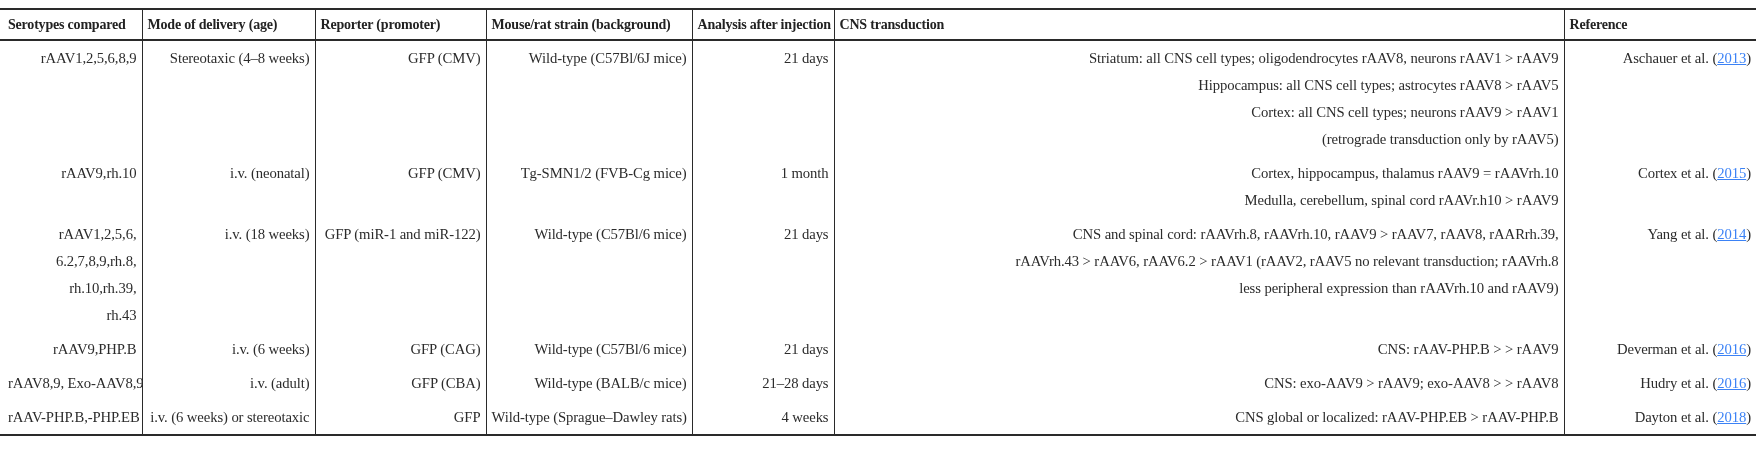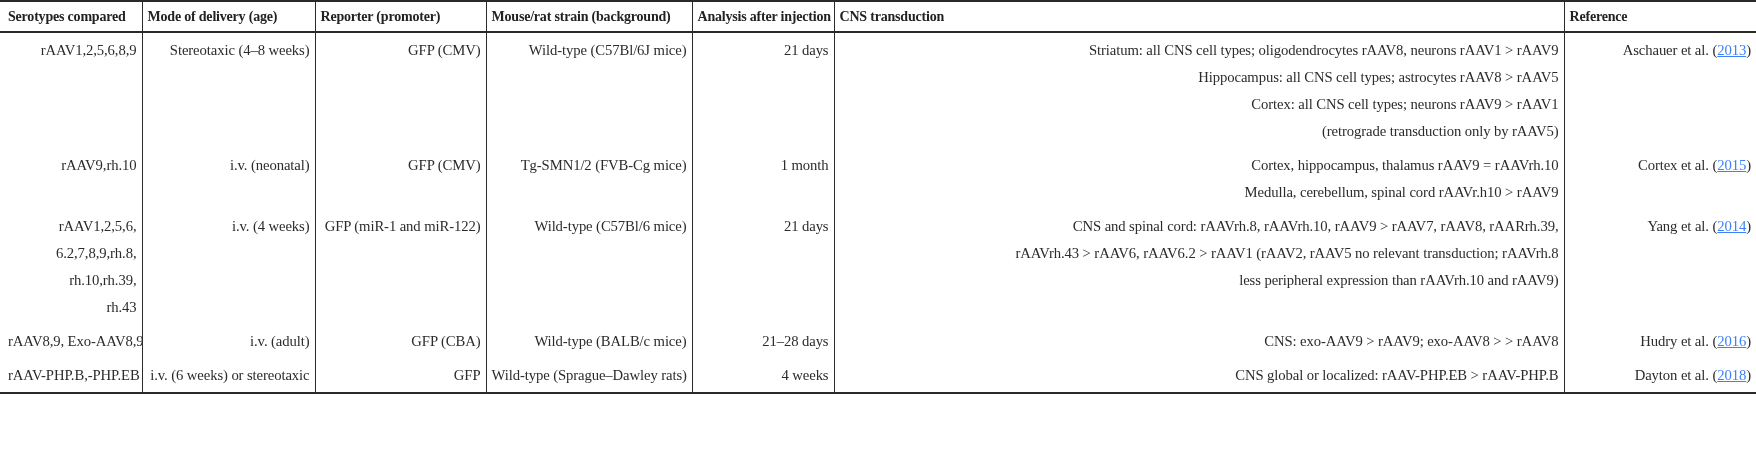--- a/index.html
+++ b/index.html
@@ -8,20 +8,21 @@
     background: #ffffff;
   }
   body {
     width: 1756px;
     height: 450px;
     overflow: hidden;
     font-family: "Liberation Serif", serif;
     color: #2b2b2b;
   }
   .table-wrap {
+    padding-top: 8px;
   }
   table.sero-table {
     width: 1756px;
     table-layout: fixed;
     border-collapse: collapse;
     border-top: 2px solid #2a2a2a;
     border-bottom: 2px solid #2a2a2a;
   }
   col.c1 { width: 142px; }
   col.c2 { width: 173px; }
@@ -132,34 +133,49 @@
         </td>
       </tr>
 
       <tr>
         <td>
           <div class="line">rAAV1,2,5,6,</div>
           <div class="line">6.2,7,8,9,rh.8,</div>
           <div class="line">rh.10,rh.39,</div>
           <div class="line">rh.43</div>
         </td>
-        <td>i.v. (4 weeks)</td>
+        <td>i.v. (18 weeks)</td>
         <td>GFP (miR-1 and miR-122)</td>
         <td>Wild-type (C57Bl/6 mice)</td>
         <td>21 days</td>
         <td>
           <div class="line">CNS and spinal cord: rAAVrh.8, rAAVrh.10, rAAV9 &gt; rAAV7, rAAV8, rAARrh.39,</div>
           <div class="line">rAAVrh.43 &gt; rAAV6, rAAV6.2 &gt; rAAV1 (rAAV2, rAAV5 no relevant transduction; rAAVrh.8</div>
           <div class="line">less peripheral expression than rAAVrh.10 and rAAV9)</div>
         </td>
         <td>
           <span>Yang et al. (</span><a href="#" class="year-link">2014</a><span>)</span>
         </td>
       </tr>
 
+      <tr>
+        <td>
+          <div class="line">rAAV9,PHP.B</div>
+        </td>
+        <td>i.v. (6 weeks)</td>
+        <td>GFP (CAG)</td>
+        <td>Wild-type (C57Bl/6 mice)</td>
+        <td>21 days</td>
+        <td>
+          <div class="line">CNS: rAAV-PHP.B &gt; &gt; rAAV9</div>
+        </td>
+        <td>
+          <span>Deverman et al. (</span><a href="#" class="year-link">2016</a><span>)</span>
+        </td>
+      </tr>
 
       <tr>
         <td>
           <div class="line">rAAV8,9, Exo-AAV8,9</div>
         </td>
         <td>i.v. (adult)</td>
         <td>GFP (CBA)</td>
         <td>Wild-type (BALB/c mice)</td>
         <td>21–28 days</td>
         <td>

